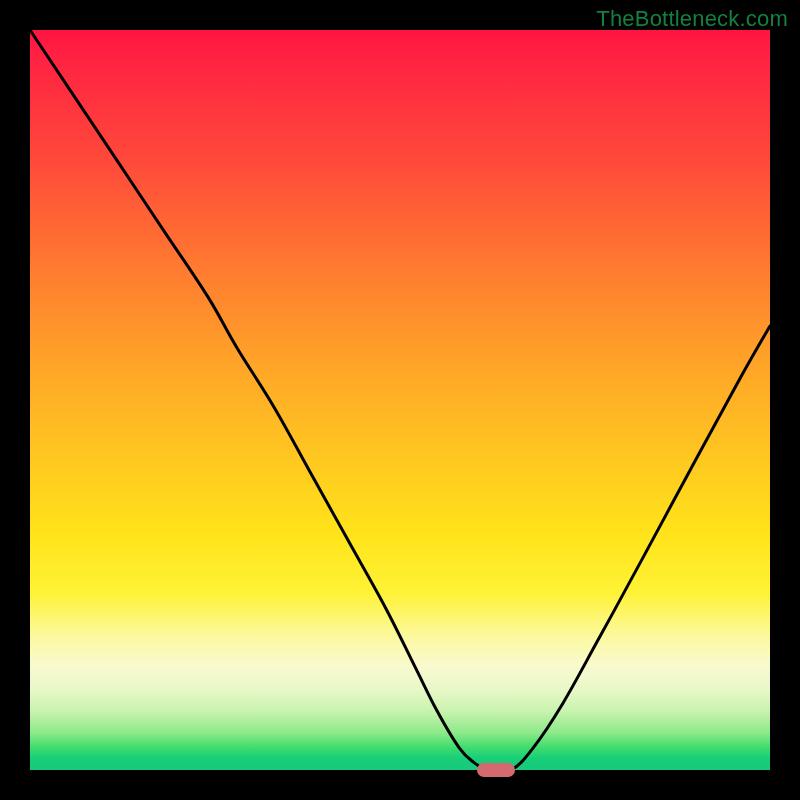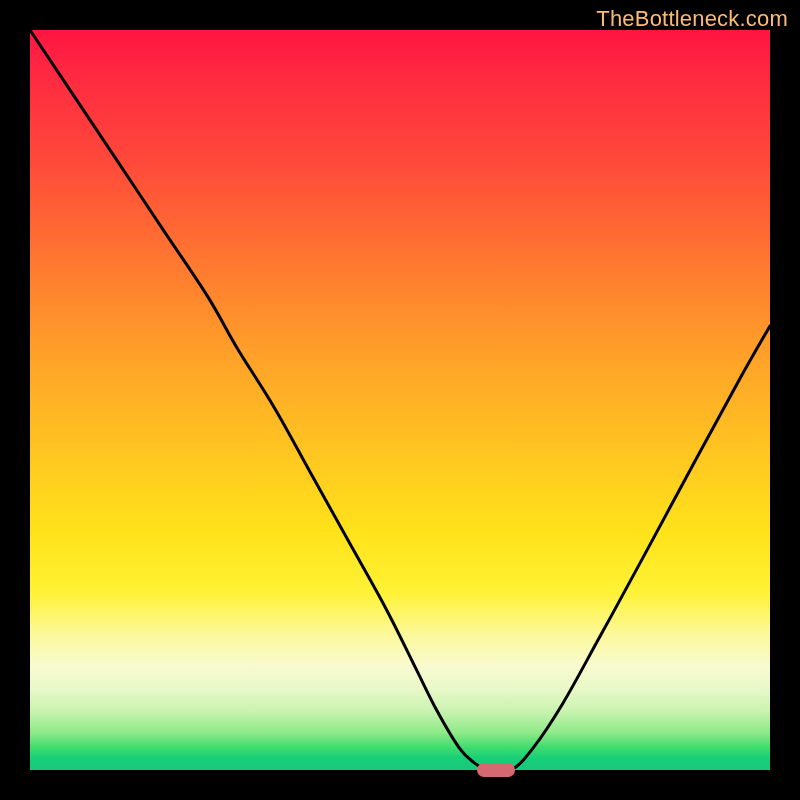--- a/index.html
+++ b/index.html
@@ -43,21 +43,21 @@
       #8de988 95%,
       #3ddc6e 97%,
       #18cf78 98.4%,
       #17c97c 100%
     );
   }
   .watermark {
     position: absolute;
     top: 6px;
     right: 12px;
-    color: #fdba74;
+    color: #15803d;
     font-size: 22px;
     letter-spacing: 0.2px;
     user-select: none;
   }
   svg.curve {
     position: absolute;
     left: 0;
     top: 0;
     width: 740px;
     height: 740px;

